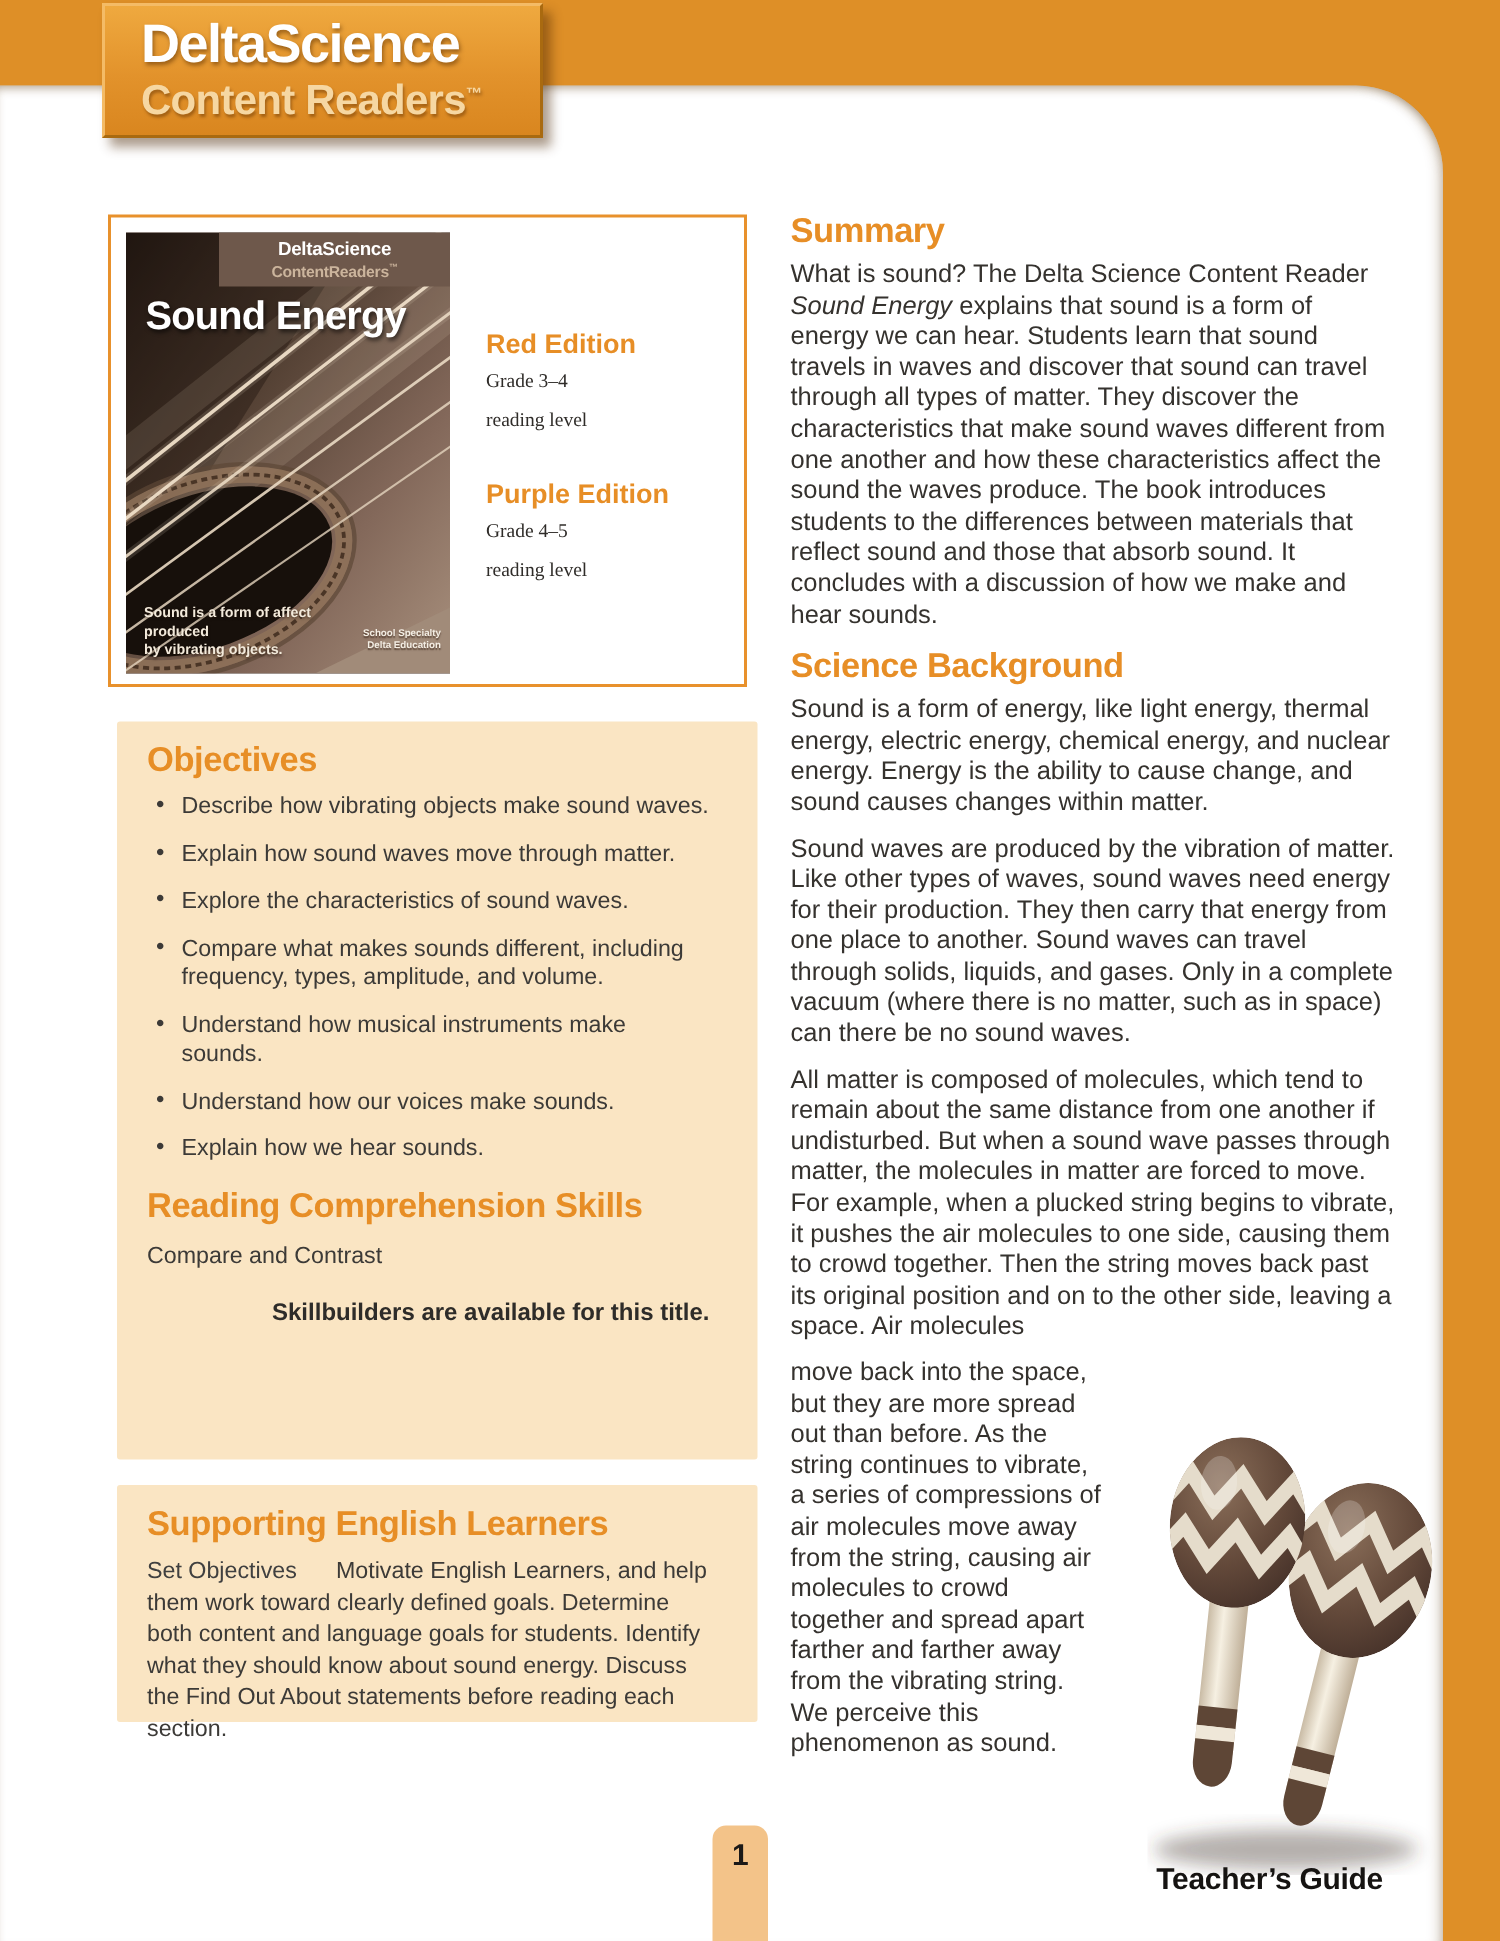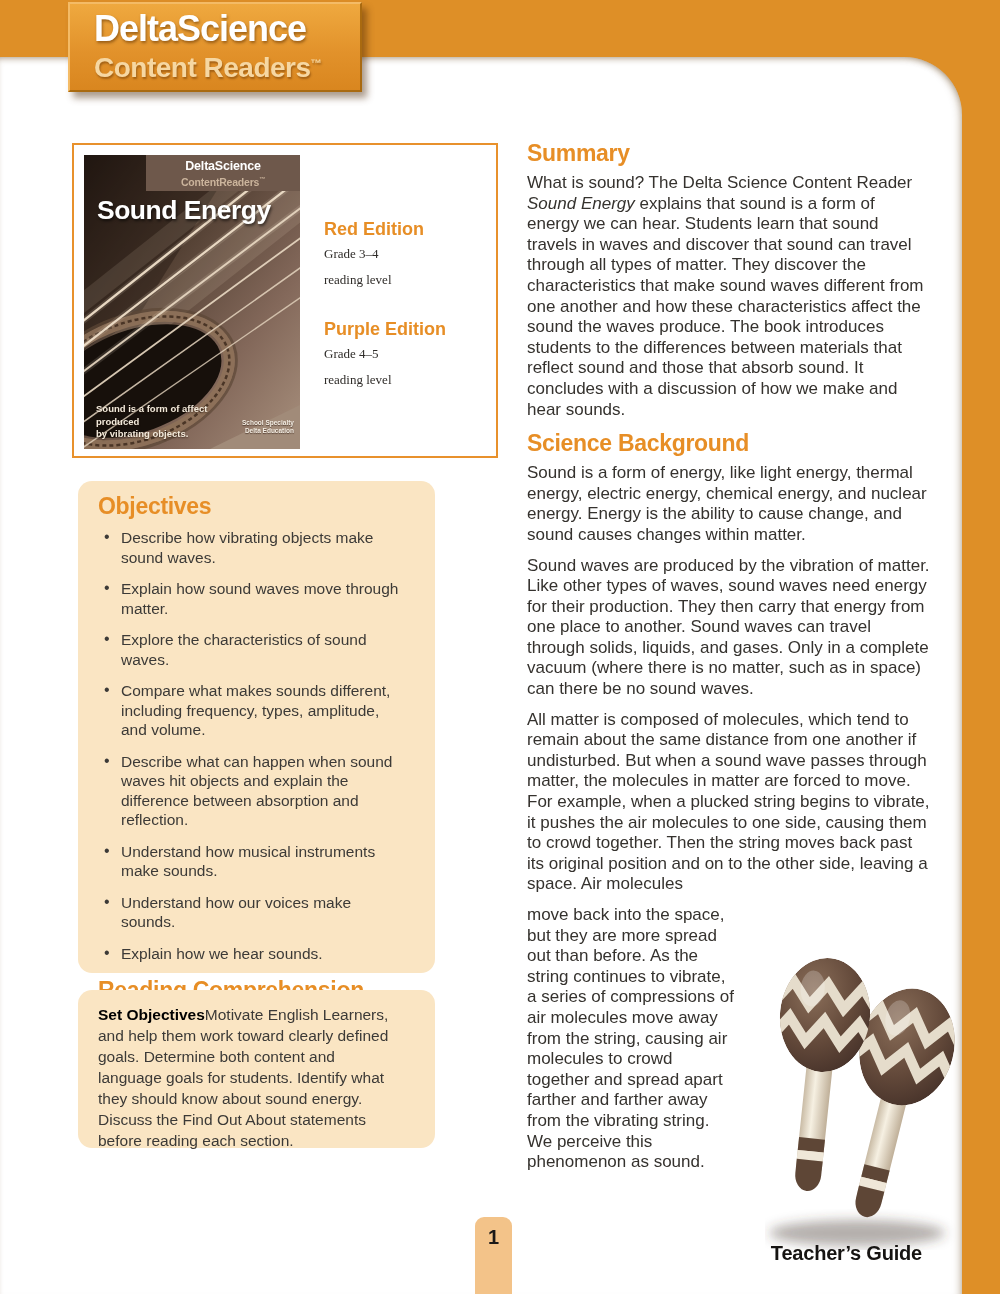--- a/index.html
+++ b/index.html
@@ -44,34 +44,34 @@
                    font-size:6.5px;font-weight:bold;color:#F4EEE4;line-height:8px;
                    text-shadow:0 1px 1px rgba(40,20,10,.6);}
 
   
   .editions{position:absolute;left:250px;top:72px;width:165px;}
   .ed-label{font-size:18px;font-weight:bold;color:#E78E26;line-height:24px;}
   .ed-serif{font-family:"Liberation Serif",serif;font-size:13px;color:#2F2C29;line-height:26px;}
   .ed-gap{height:24px;}
 
   
-  .cream{position:absolute;left:78px;width:357px;background:#FAE5C3;border-radius:14px;
+  .cream{position:absolute;left:78px;width:427px;background:#FAE5C3;border-radius:2px;
          box-sizing:border-box;padding:12px 32px 10px 20px;}
   .cream-1{top:424px;height:492px;}
   .cream-2{top:933px;height:158px;}
   h2.sec{font-size:23px;font-weight:bold;color:#E78E26;margin:0 0 8px 0;letter-spacing:-.3px;}
   .obj-list{list-style:none;margin:0;padding:0;}
   .obj-list li{position:relative;padding-left:23px;font-size:15.5px;line-height:19.5px;
                color:#3C3A37;margin-bottom:12px;}
   .obj-list li::before{content:"•";position:absolute;left:6px;top:-1px;font-size:16px;color:#3C3A37;}
   .skills-line{font-size:15.5px;color:#3C3A37;line-height:26px;}
   .diamond{font-size:11px;color:#443E36;margin:0 10px;vertical-align:2px;}
   .skill-note{font-size:16px;font-weight:bold;color:#2E2C29;margin-top:16px;text-align:right;}
   .el-body{font-size:15.5px;line-height:21px;color:#3C3A37;margin-top:2px;}
-  .el-lead{font-weight:bold;color:#000000;margin-right:0;}
+  .el-lead{font-weight:normal;color:#404040;margin-right:26px;}
 
   
   .right-col{position:absolute;left:527px;top:83px;width:404px;}
   .serif-p{font-family:Liberation Sans, sans-serif;font-size:17px;line-height:20.6px;color:#35322E;
            margin:0 0 10px 0;}
   .serif-p em{font-style:italic;}
   .narrow{width:212px;margin-bottom:0;}
   .right-col h2.sec{margin-bottom:6px;}
   .sb-head{margin-top:14px;}
 
@@ -157,31 +157,31 @@
       </div>
     </div>
 
     <div class="cream cream-1">
       <h2 class="sec">Objectives</h2>
       <ul class="obj-list">
         <li>Describe how vibrating objects make sound waves.</li>
         <li>Explain how sound waves move through matter.</li>
         <li>Explore the characteristics of sound waves.</li>
         <li>Compare what makes sounds different, including frequency, types, amplitude, and volume.</li>
-        <li>Describe what can happen when sound waves hit objects and explain the difference between absorption and reflection.</li>
         <li>Understand how musical instruments make sounds.</li>
         <li>Understand how our voices make sounds.</li>
         <li>Explain how we hear sounds.</li>
       </ul>
       <h2 class="sec" style="margin-top:14px;">Reading Comprehension Skills</h2>
       <div class="skills-line">Compare and Contrast</div>
       <div class="skill-note">Skillbuilders are available for this title.</div>
     </div>
 
     <div class="cream cream-2">
+      <h2 class="sec">Supporting English Learners</h2>
       <div class="el-body">
         <span class="el-lead">Set Objectives</span><span>Motivate English Learners, and help them work toward clearly defined goals. Determine both content and language goals for students. Identify what they should know about sound energy. Discuss the Find Out About statements before reading each section.</span>
       </div>
     </div>
 
     <div class="right-col">
       <h2 class="sec">Summary</h2>
       <p class="serif-p"><span>What is sound? The Delta Science Content Reader </span><em>Sound Energy</em><span> explains that sound is a form of energy we can hear. Students learn that sound travels in waves and discover that sound can travel through all types of matter. They discover the characteristics that make sound waves different from one another and how these characteristics affect the sound the waves produce. The book introduces students to the differences between materials that reflect sound and those that absorb sound. It concludes with a discussion of how we make and hear sounds.</span></p>
 
       <h2 class="sec sb-head">Science Background</h2>

